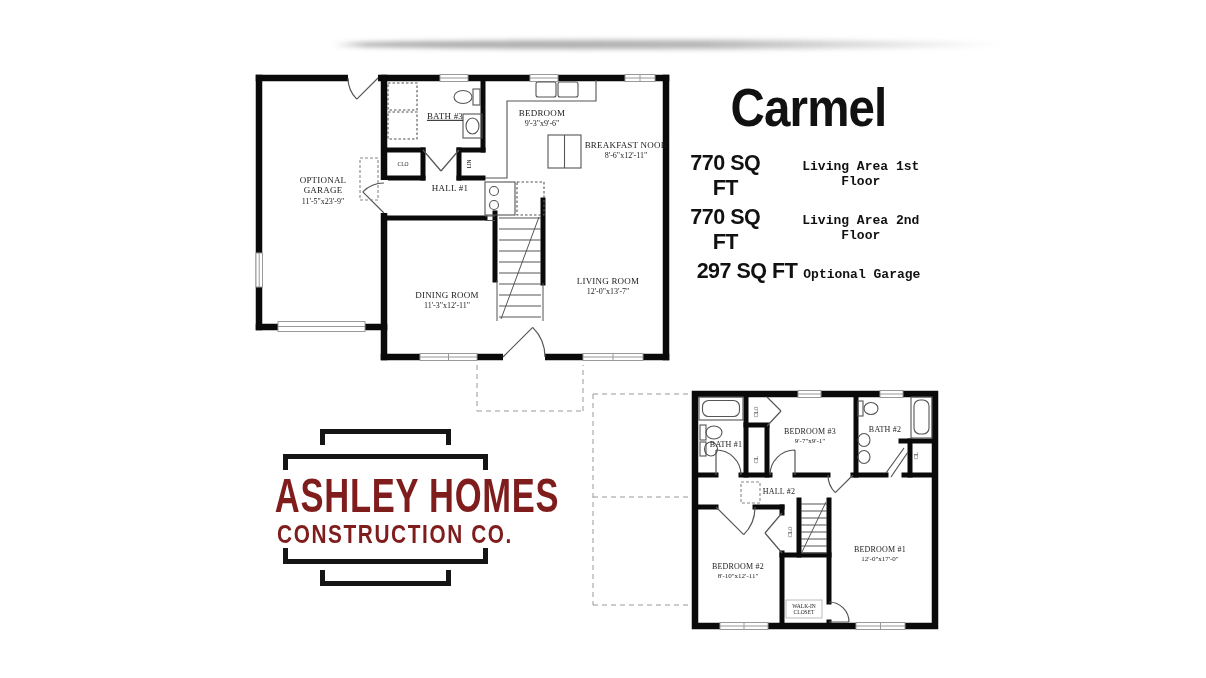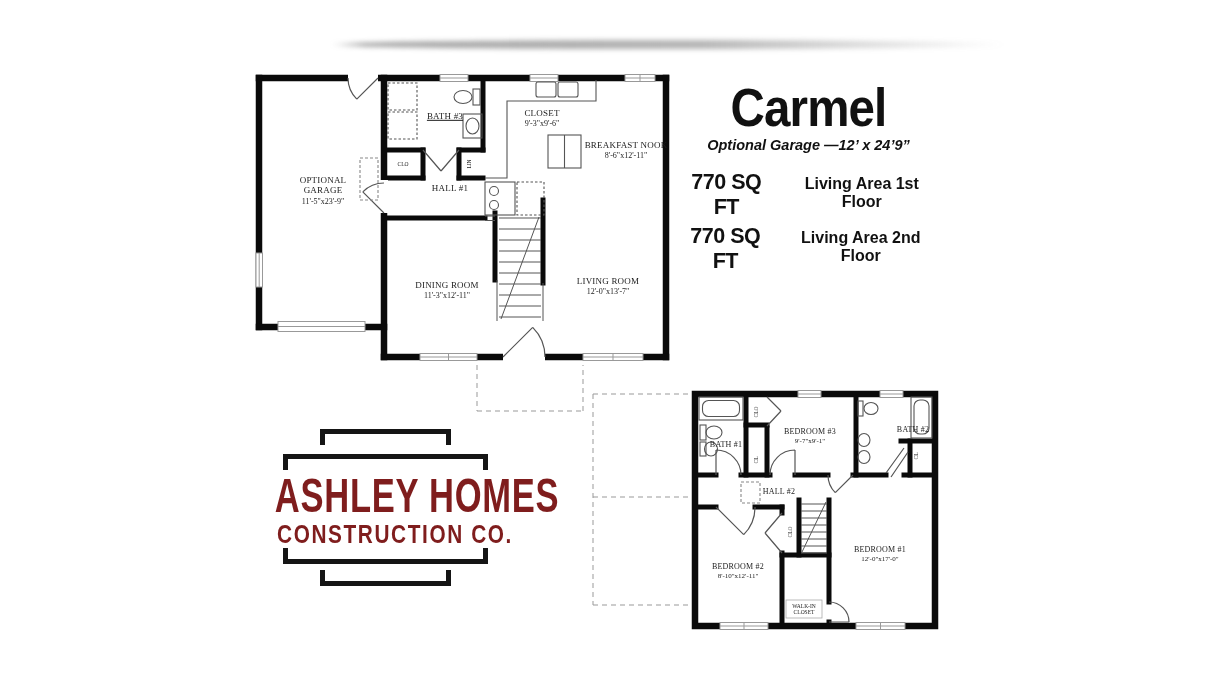--- a/index.html
+++ b/index.html
@@ -32,21 +32,21 @@
   .title-block{position:absolute;left:676px;top:80px;width:265px;text-align:center;color:#111;}
   .plan-name{
     font-size:54px;font-weight:bold;letter-spacing:-1px;line-height:1;
     transform:scaleX(.88);transform-origin:center;
   }
   .plan-dims{font-size:17px;font-weight:bold;margin-top:6px;}
   .garage-note{font-size:14.5px;font-weight:bold;font-style:italic;margin-top:3px;}
   .areas{margin-top:17px;}
   .area-row{display:flex;justify-content:center;align-items:baseline;gap:6px;margin-top:4px;}
   .area-value{font-size:21.5px;font-weight:bold;letter-spacing:-.5px;}
-  .area-label{font-size:16px;font-weight:bold;}
+  .area-label{font-size:13px;font-weight:bold;font-family:Liberation Mono, monospace;}
   
   .logo{position:absolute;left:228px;top:424px;width:334px;height:180px;color:#7f1d1d;}
   .bracket{position:absolute;box-sizing:border-box;}
   .br-top{border-top:5px solid #151515;border-left:5px solid #151515;border-right:5px solid #151515;}
   .br-bot{border-bottom:5px solid #151515;border-left:5px solid #151515;border-right:5px solid #151515;}
   .logo-line1{
     position:absolute;left:0;top:49px;width:100%;text-align:center;
     font-size:48px;font-weight:bold;line-height:.95;letter-spacing:1px;
     transform:scaleX(.72);transform-origin:center;white-space:nowrap;
   }
@@ -152,31 +152,31 @@
   </svg>
 
   <div class="rlabel" style="left:67px;top:120px;width:74px;">
     <span class="nm">OPTIONAL GARAGE</span>
     <span class="dm">11'-5"x23'-9"</span>
   </div>
   <div class="rlabel" style="left:189px;top:46px;width:40px;text-decoration:underline;">
     <span class="nm">BATH #3</span>
   </div>
   <div class="rlabel" style="left:286px;top:48px;width:90px;">
-    <span class="nm">CLOSET</span>
+    <span class="nm">BEDROOM</span>
     <span class="dm">9'-3"x9'-6"</span>
   </div>
   <div class="rlabel" style="left:370px;top:80px;width:100px;">
     <span class="nm">BREAKFAST NOOK</span>
     <span class="dm">8'-6"x12'-11"</span>
   </div>
   <div class="rlabel" style="left:194px;top:118px;width:70px;">
     <span class="nm">HALL #1</span>
   </div>
-  <div class="rlabel" style="left:191px;top:220px;width:95px;">
+  <div class="rlabel" style="left:191px;top:230px;width:95px;">
     <span class="nm">DINING ROOM</span>
     <span class="dm">11'-3"x12'-11"</span>
   </div>
   <div class="rlabel" style="left:352px;top:216px;width:95px;">
     <span class="nm">LIVING ROOM</span>
     <span class="dm">12'-0"x13'-7"</span>
   </div>
   <div class="rlabel tiny" style="left:147px;top:94px;">
     <span class="nm">CLO</span>
   </div>
@@ -265,21 +265,21 @@
     </g>
   </svg>
 
   <div class="rlabel f2" style="left:37px;top:57px;width:56px;">
     <span class="nm">BATH #1</span>
   </div>
   <div class="rlabel f2" style="left:121px;top:48px;width:84px;">
     <span class="nm">BEDROOM #3</span>
     <span class="dm">9'-7"x9'-1"</span>
   </div>
-  <div class="rlabel f2" style="left:196px;top:42px;width:34px;margin-left:28px;">
+  <div class="rlabel f2" style="left:196px;top:42px;width:34px;">
     <span class="nm">BATH #2</span>
   </div>
   <div class="rlabel f2" style="left:90px;top:104px;width:62px;">
     <span class="nm">HALL #2</span>
   </div>
   <div class="rlabel f2" style="left:49px;top:183px;width:114px;">
     <span class="nm">BEDROOM #2</span>
     <span class="dm">8'-10"x12'-11"</span>
   </div>
   <div class="rlabel f2" style="left:191px;top:166px;width:90px;">
@@ -298,30 +298,33 @@
   <div class="rlabel tiny rot" style="left:101px;top:144px;">
     <span class="nm">CLO</span>
   </div>
   <div class="rlabel tiny rot" style="left:227px;top:68px;">
     <span class="nm">CL</span>
   </div>
 </div>
 
 <div class="title-block">
   <div class="plan-name">Carmel</div>
-  <div class="garage-note">Optional Garage —12’ x 24’9”</div>
   <div class="areas">
     <div class="area-row">
       <span class="area-value">770 SQ FT</span>
       <span class="area-label">Living Area 1st Floor</span>
     </div>
     <div class="area-row">
       <span class="area-value">770 SQ FT</span>
       <span class="area-label">Living Area 2nd Floor</span>
     </div>
+    <div class="area-row">
+      <span class="area-value">297 SQ FT</span>
+      <span class="area-label">Optional Garage</span>
+    </div>
   </div>
 </div>
 
 <div class="logo">
   <div class="bracket br-top" style="left:92px;top:5px;width:131px;height:16px;"></div>
   <div class="bracket br-top" style="left:55px;top:30px;width:205px;height:16px;"></div>
   <div class="logo-line1">ASHLEY HOMES</div>
   <div class="logo-line2">CONSTRUCTION CO.</div>
   <div class="bracket br-bot" style="left:55px;top:124px;width:205px;height:16px;"></div>
   <div class="bracket br-bot" style="left:92px;top:146px;width:131px;height:16px;"></div>

